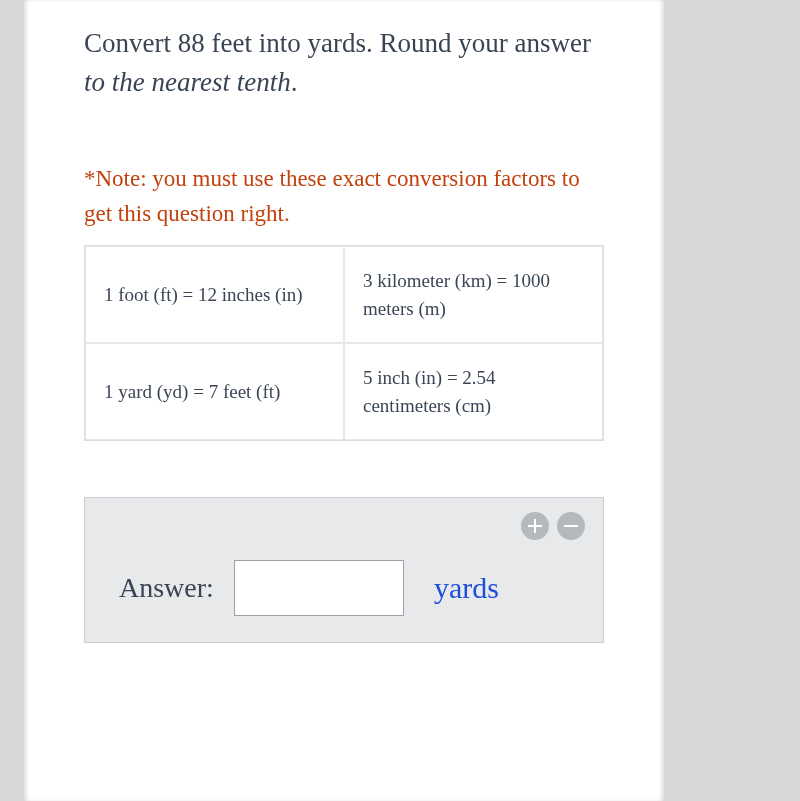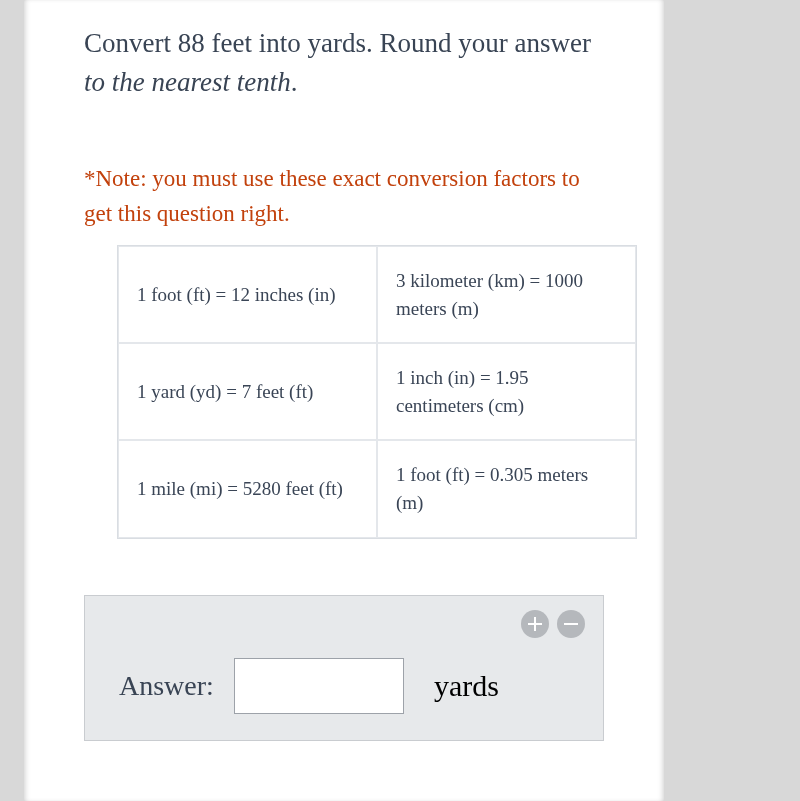--- a/index.html
+++ b/index.html
@@ -42,21 +42,20 @@
     color: #c2410c;
     margin: 0 0 14px 0;
   }
   table.conv {
     width: 100%;
     border-collapse: separate;
     border-spacing: 0;
     border: 1px solid #d9dde2;
     font-size: 19px;
     color: #3a4556;
-    margin-left: 33px;
   }
   table.conv td {
     border: 1px solid #e4e7eb;
     padding: 20px 18px;
     width: 50%;
     vertical-align: middle;
     line-height: 1.45;
   }
   .answer-panel {
     margin-top: 56px;
@@ -98,21 +97,21 @@
     height: 56px;
     border: 1px solid #9da2a9;
     background: #ffffff;
     font-size: 24px;
     padding: 4px 8px;
     color: #394454;
     font-family: Georgia, 'Times New Roman', serif;
   }
   .answer-unit {
     font-size: 30px;
-    color: #000000;
+    color: #1d4ed8;
     margin-left: 10px;
   }
 </style>
 </head>
 <body>
 
 <div class="frame">
   <div class="page">
 
     <p class="question">
@@ -122,25 +121,21 @@
     <p class="note">*Note: you must use these exact conversion factors to get this question right.</p>
 
     <table class="conv">
       <tbody>
           <tr>
         <td>1 foot (ft) = 12 inches (in)</td>
         <td>3 kilometer (km) = 1000 meters (m)</td>
       </tr>
       <tr>
         <td>1 yard (yd) = 7 feet (ft)</td>
-        <td>1 inch (in) = 1.95 centimeters (cm)</td>
-      </tr>
-      <tr>
-        <td>1 mile (mi) = 5280 feet (ft)</td>
-        <td>1 foot (ft) = 0.305 meters (m)</td>
+        <td>5 inch (in) = 2.54 centimeters (cm)</td>
       </tr>
     </tbody>
       </table>
 
     <div class="answer-panel">
       <div class="pm-row">
         <div class="pm-btn">
           <span>
             <svg width="14" height="14" viewBox="0 0 14 14">
                 <path d="M6 0h2v14H6zM0 6h14v2H0z" fill="#ffffff"></path>

